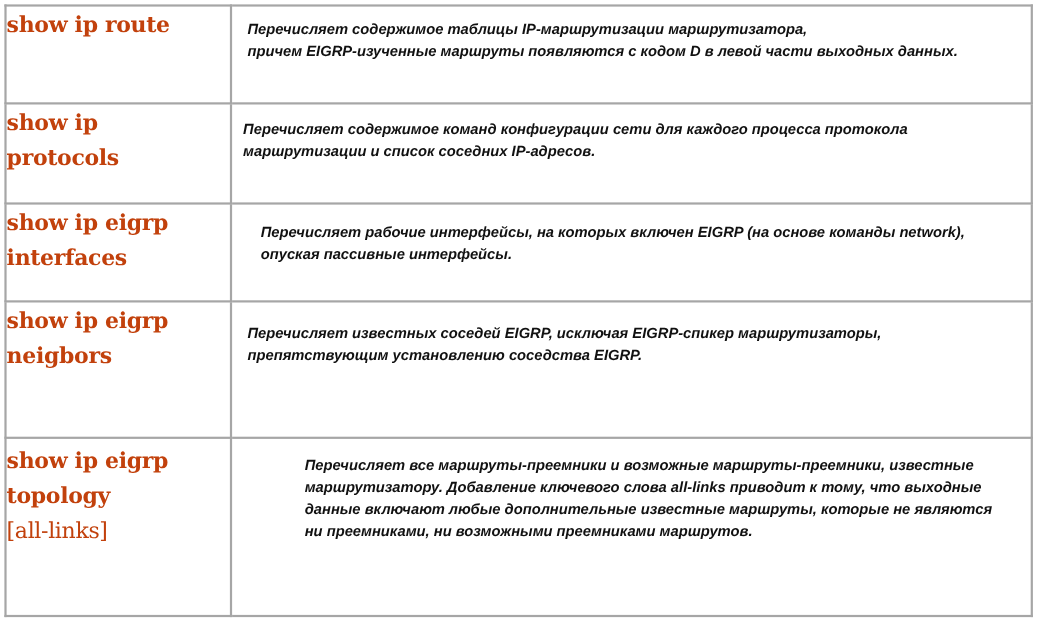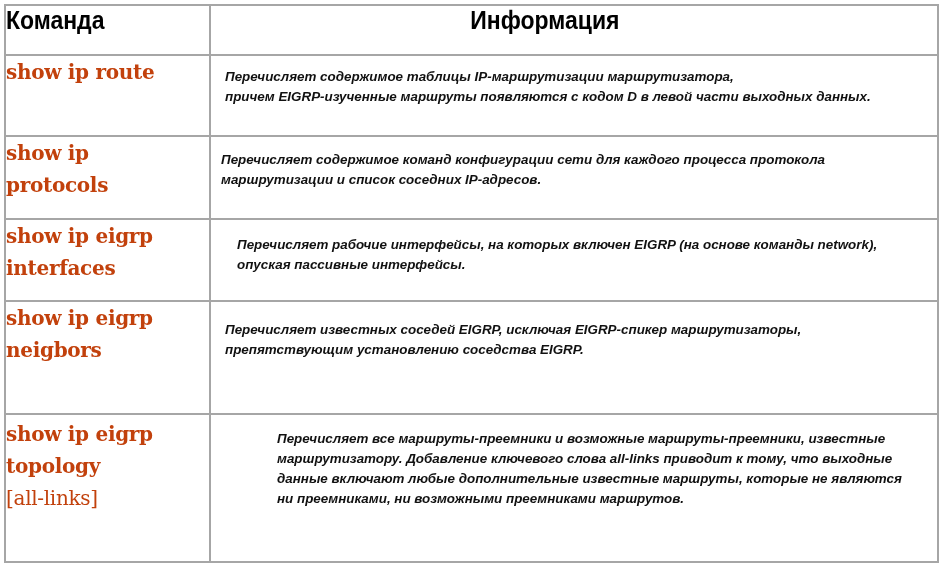--- a/index.html
+++ b/index.html
@@ -32,24 +32,20 @@
   </style>
 </head>
 <body>
 
 <table class="tbl">
   <colgroup>
     <col class="col-cmd">
     <col>
   </colgroup>
   <tbody>
-      <tr style="height:50px;">
-    <th class="hdr hdr-cmd">Команда</th>
-    <th class="hdr hdr-info">Информация</th>
-  </tr>
 
   <tr style="height:81px;">
     <td class="cmd">
       <span style="display:block;">show ip route</span>
     </td>
     <td class="info">
       <div style="padding:11px 0 0 14px;">
         <span class="line">Перечисляет содержимое таблицы IP-маршрутизации маршрутизатора,</span>
         <span class="line">причем EIGRP-изученные маршруты появляются с кодом D в левой части выходных данных.</span>
       </div>

